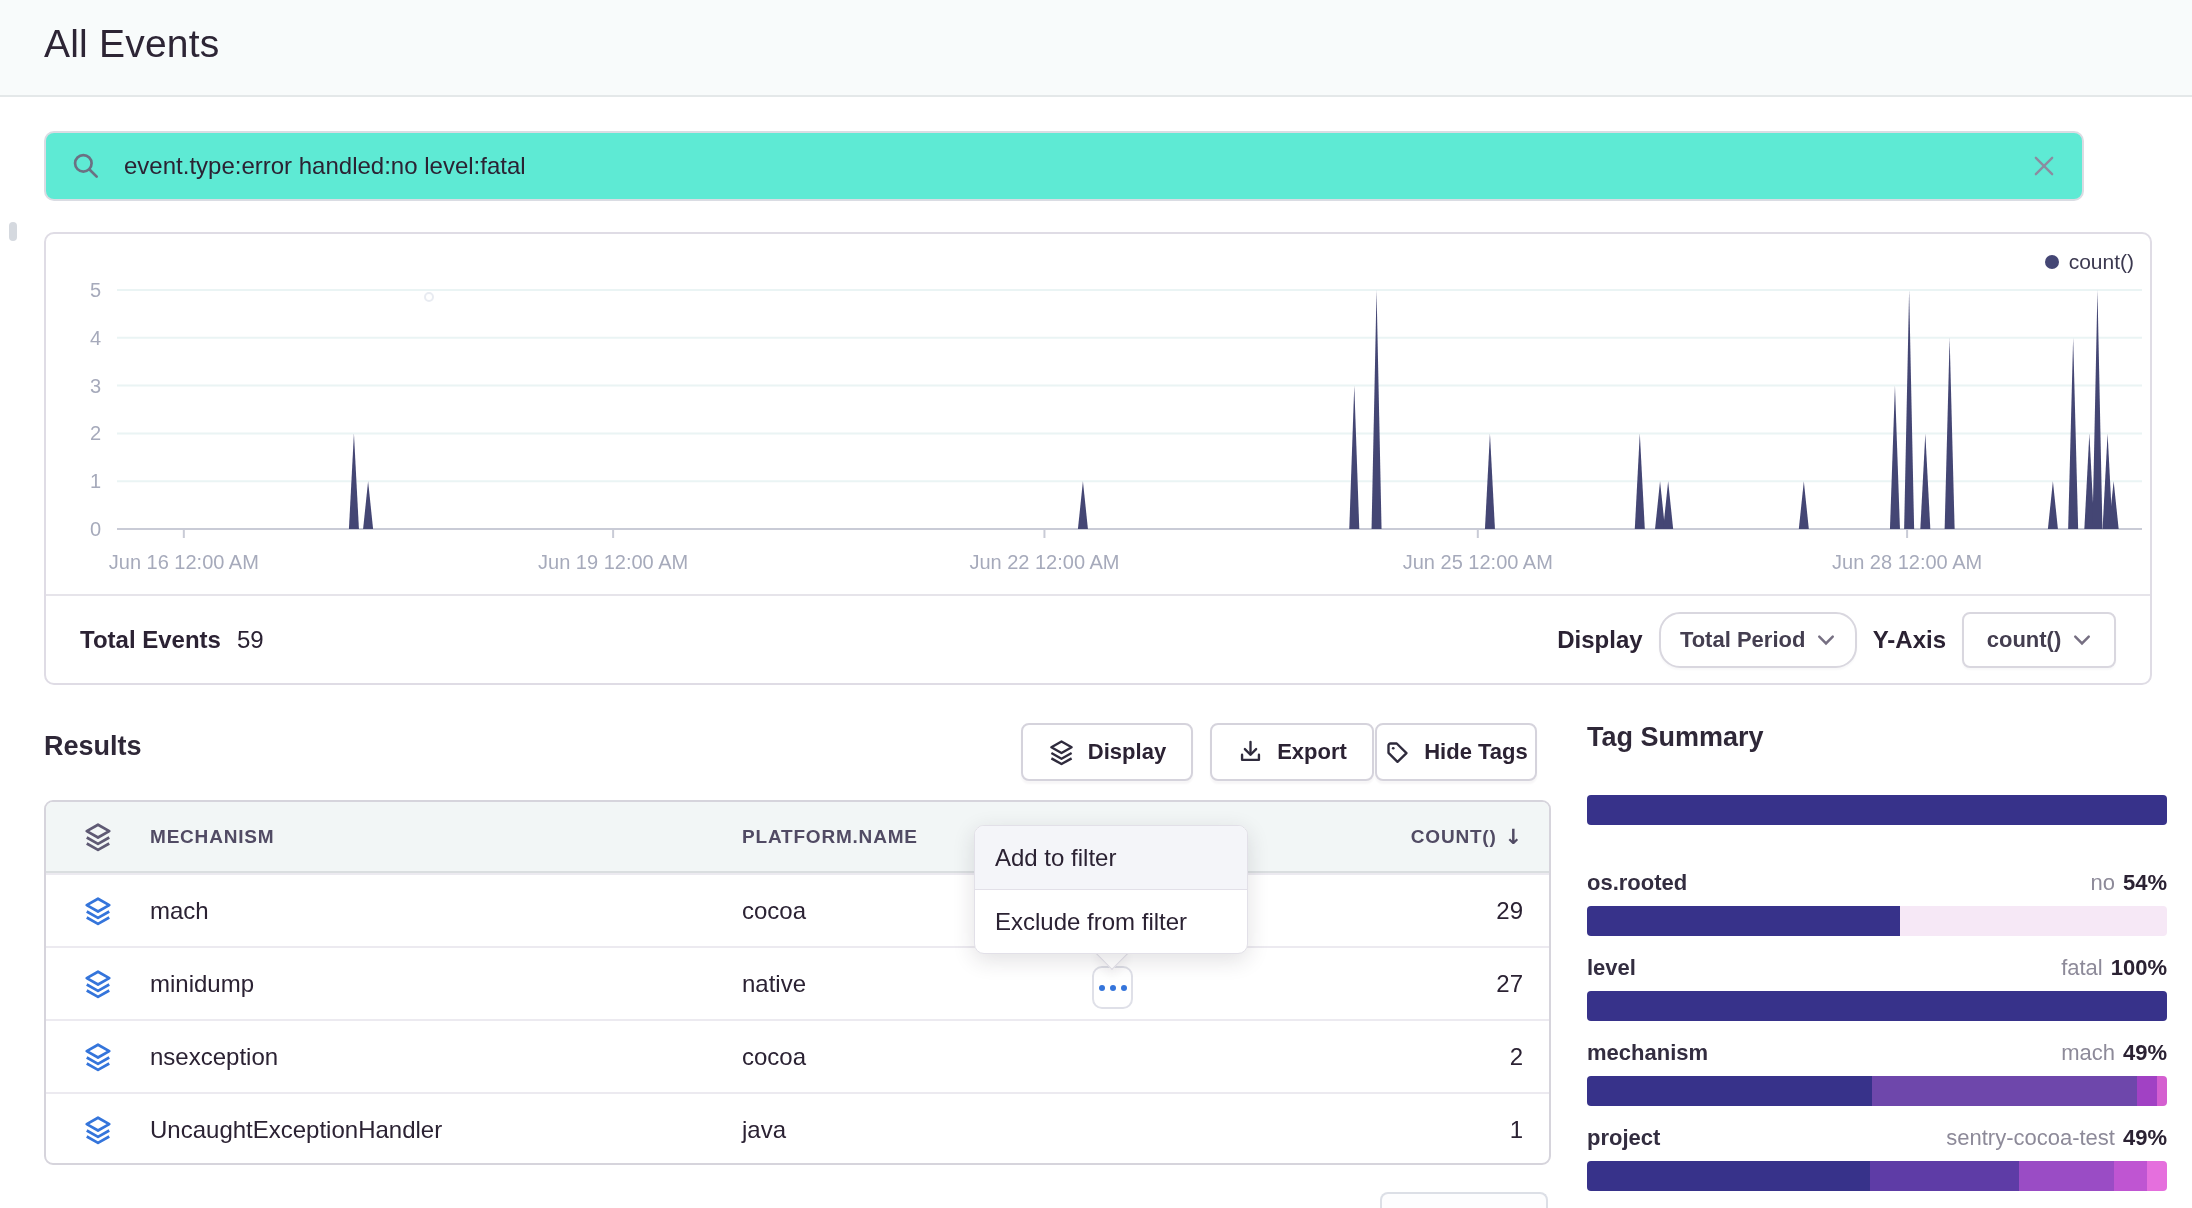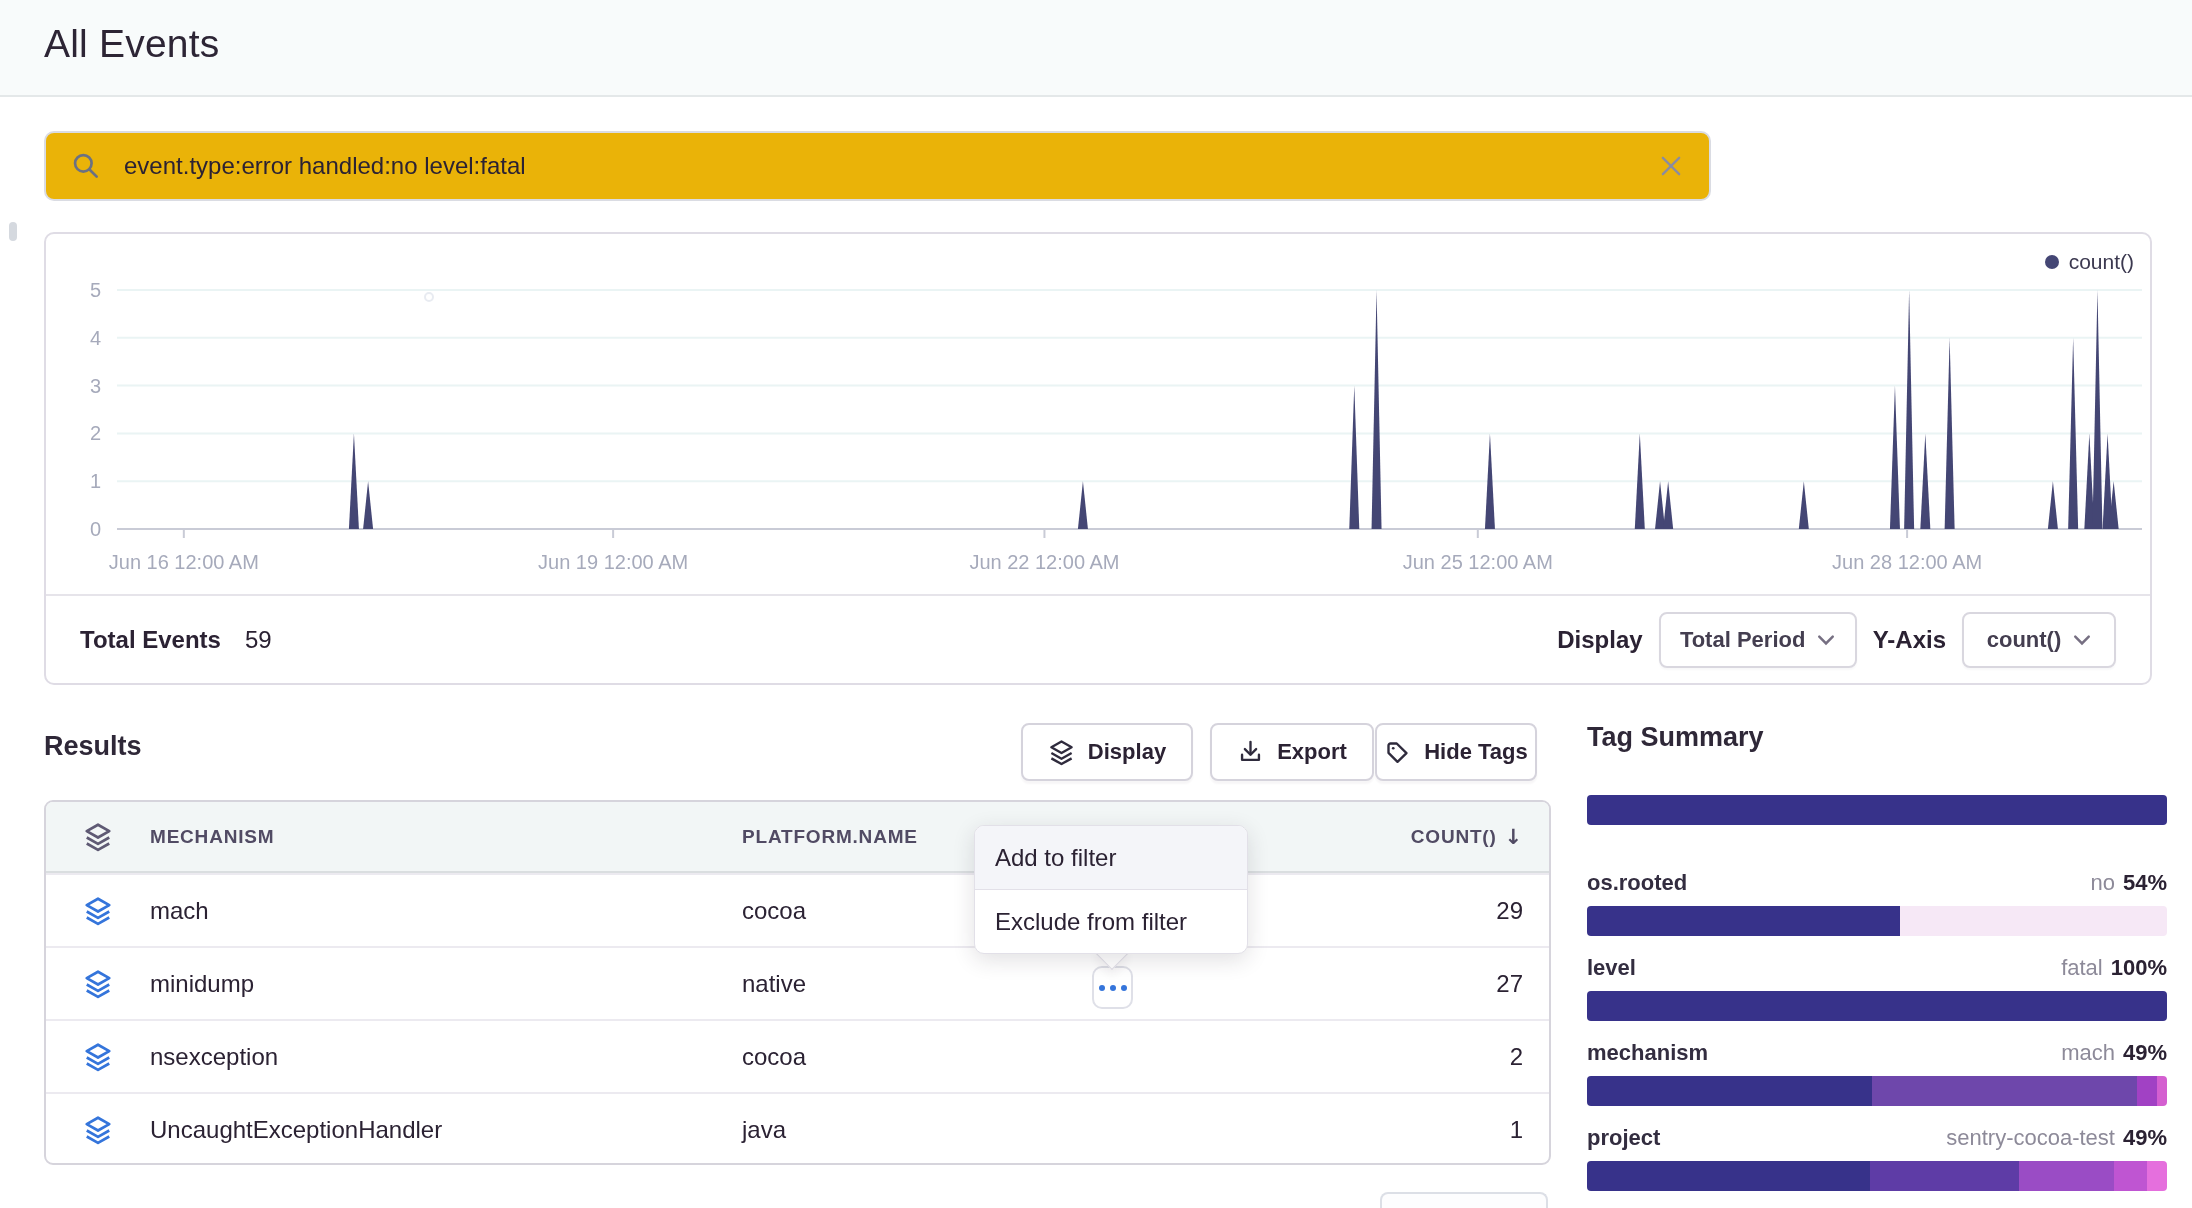--- a/index.html
+++ b/index.html
@@ -5,37 +5,37 @@
   html,body{margin:0;padding:0;background:#fff;}
   *{box-sizing:border-box;}
   .stage{position:relative;width:2192px;height:1208px;overflow:hidden;
          font-family:"Liberation Sans","DejaVu Sans",sans-serif;color:#2b2233;background:#fff;}
 
   
   .topband{position:absolute;left:0;top:0;width:2192px;height:97px;background:#f8fbfb;border-bottom:2px solid #e4e8e9;}
   .page-title{position:absolute;left:44px;top:22px;font-size:39px;font-weight:400;color:#2d2535;letter-spacing:.2px;}
 
   
-  .searchbar{position:absolute;left:44px;top:131px;width:1667px;height:70px;background:#eab308;border:2px solid #dadce3;border-radius:10px;display:flex;align-items:center;padding:0 24px;}
+  .searchbar{position:absolute;left:44px;top:131px;width:2040px;height:70px;background:#5eead4;border:2px solid #dadce3;border-radius:10px;display:flex;align-items:center;padding:0 24px;}
   .searchbar .q{flex:1;margin-left:22px;font-size:24px;color:#2b2233;white-space:nowrap;overflow:hidden;}
   .side-pill{position:absolute;left:9px;top:222px;width:8px;height:19px;border-radius:4px;background:#d5d9df;}
 
   
   .chartpanel{position:absolute;left:44px;top:232px;width:2108px;height:453px;background:#fff;border:2px solid #dfdce5;border-radius:10px;}
   .legend{position:absolute;top:16px;right:16px;display:flex;align-items:center;gap:10px;font-size:21px;color:#3c3950;}
   .legend .dot{width:14px;height:14px;border-radius:50%;}
   .ghost-dot{position:absolute;left:378px;top:58px;width:10px;height:10px;border:2px solid #e2e6ee;border-radius:50%;opacity:.8;}
   .chart-footer{position:absolute;left:0;right:0;top:360px;bottom:0;border-top:2px solid #e6e4ea;display:flex;align-items:center;justify-content:space-between;padding:0 34px;}
-  .tf-left{display:flex;align-items:flex-start;gap:24px;}
+  .tf-left{display:flex;align-items:flex-start;gap:16px;}
   .tf-left .lbl{font-size:24px;font-weight:700;}
   .tf-left .val{font-size:24px;}
   .tf-right{display:flex;align-items:center;gap:16px;}
   .tf-right .lbl{font-size:24px;font-weight:700;}
   .dd{height:56px;background:#fff;border:2px solid #d9d7df;border-radius:8px;display:flex;align-items:center;justify-content:center;gap:12px;font-size:22px;font-weight:600;color:#443e50;box-shadow:0 2px 2px rgba(40,20,60,.03);}
-  .dd.w1{width:198px;} .dd.w2{width:154px;}
+  .dd.w1{width:198px;border-radius:21px;} .dd.w2{width:154px;}
 
   
   .results-title{position:absolute;left:44px;top:731px;font-size:27px;font-weight:700;color:#2f2838;}
   .tbtn{position:absolute;top:723px;height:58px;background:#fff;border:2px solid #d5d3dc;border-radius:8px;display:flex;align-items:center;justify-content:center;gap:13px;font-size:22px;font-weight:700;color:#2b2233;box-shadow:0 3px 2px rgba(40,20,60,.04);}
   .tbtn svg{flex:none;}
 
   
   .table{position:absolute;left:44px;top:800px;width:1507px;height:365px;border:2px solid #d6d4dc;border-radius:9px;background:#fff;overflow:hidden;}
   .thead{height:71px;background:#f2f6f6;border-bottom:2px solid #dadee0;display:flex;align-items:center;font-size:19px;font-weight:700;color:#514b64;letter-spacing:.8px;}
   .trow{height:73px;display:flex;align-items:center;font-size:24px;color:#2b2233;border-top:2px solid #eceaf0;}

